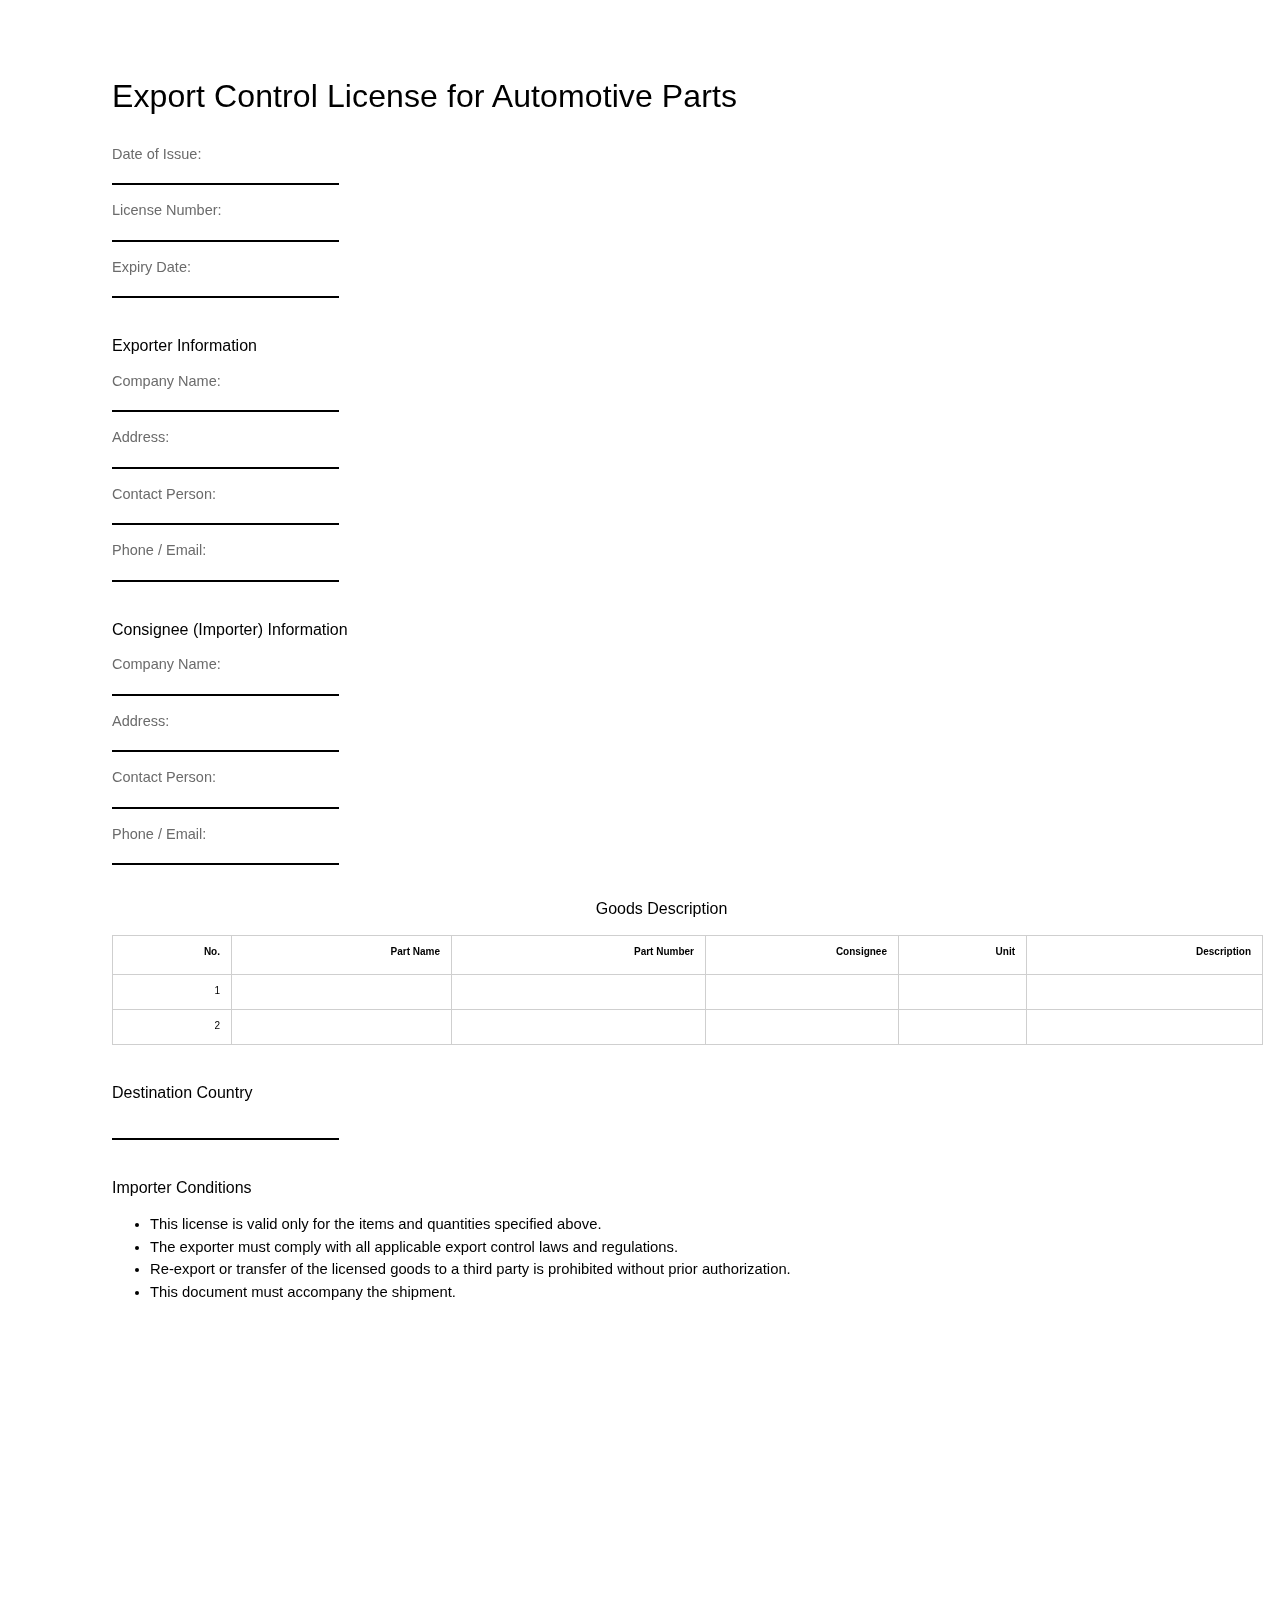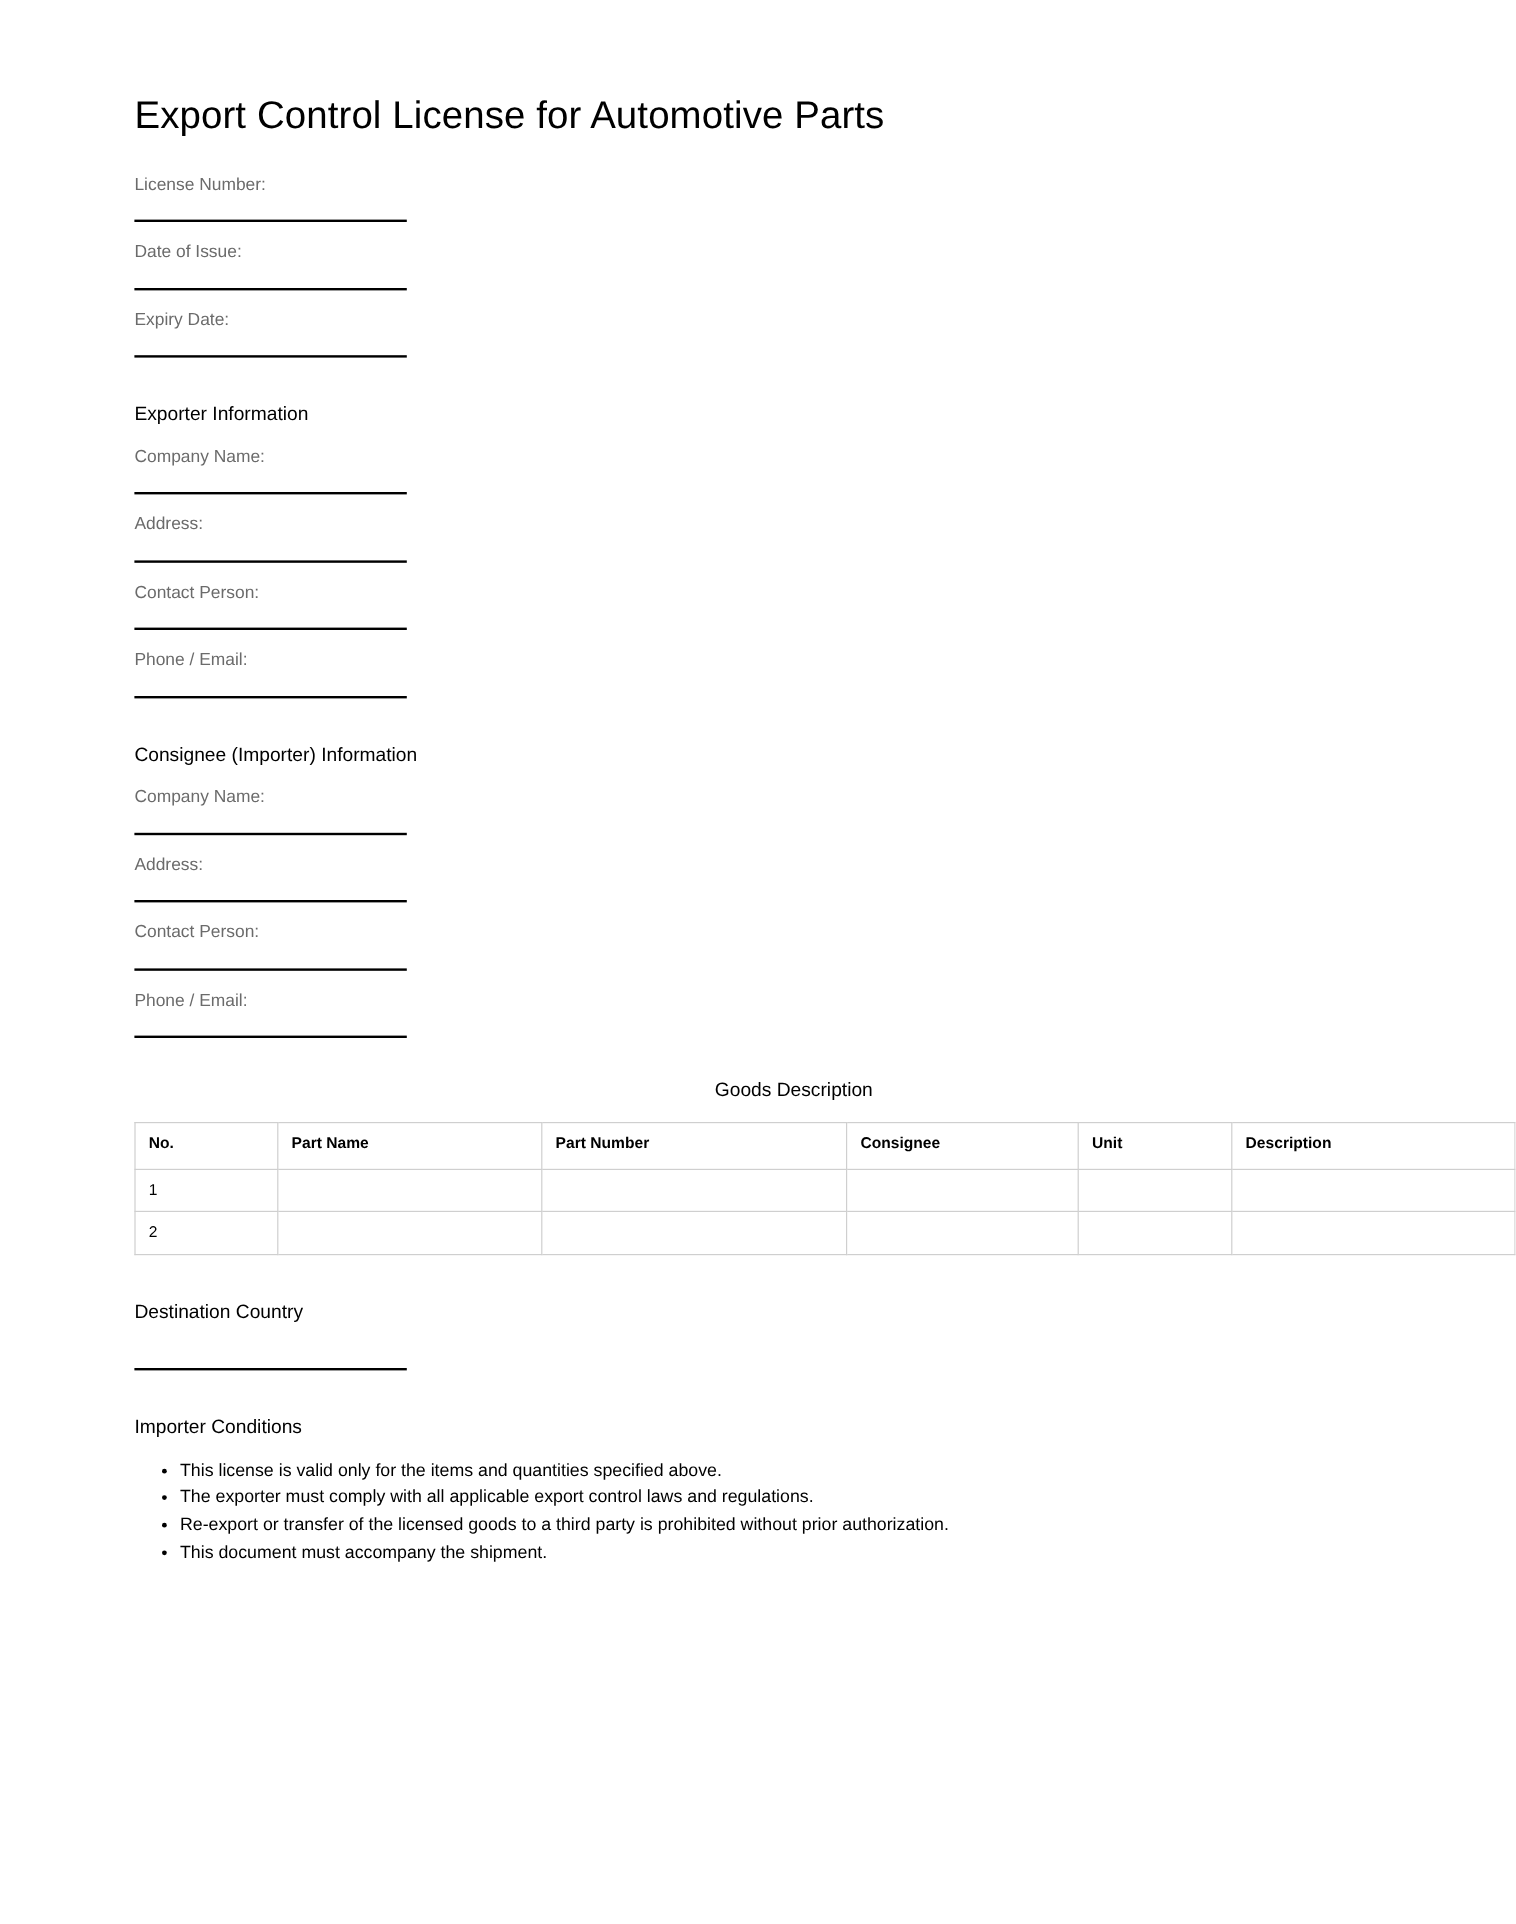--- a/index.html
+++ b/index.html
@@ -70,24 +70,24 @@
   
   .goods-table {
     width: 1012px;
     border-collapse: collapse;
     table-layout: fixed;
     margin-top: 4px;
   }
   .goods-table th,
   .goods-table td {
     border: 1px solid #cfcfcf;
-    text-align: left;
+    text-align: right;
     vertical-align: top;
     padding: 9px 11px;
-    font-size: 13px;
+    font-size: 10px;
     line-height: 1.3;
   }
   .goods-table th {
     font-weight: bold;
     color: #000;
     height: 20px;
   }
   .goods-table td {
     height: 16px;
     font-weight: normal;
@@ -115,25 +115,25 @@
 </style>
 </head>
 <body>
 
 <div class="page">
 
   <h1 class="doc-title">Export Control License for Automotive Parts</h1>
 
   <div>
     <div class="field">
+      <span class="field-label">Date of Issue:</span>
+      <div class="field-rule"></div>
+    </div>
+    <div class="field">
       <span class="field-label">License Number:</span>
-      <div class="field-rule"></div>
-    </div>
-    <div class="field">
-      <span class="field-label">Date of Issue:</span>
       <div class="field-rule"></div>
     </div>
     <div class="field">
       <span class="field-label">Expiry Date:</span>
       <div class="field-rule"></div>
     </div>
   </div>
 
   <h2 class="section-heading">Exporter Information</h2>
   <div>

